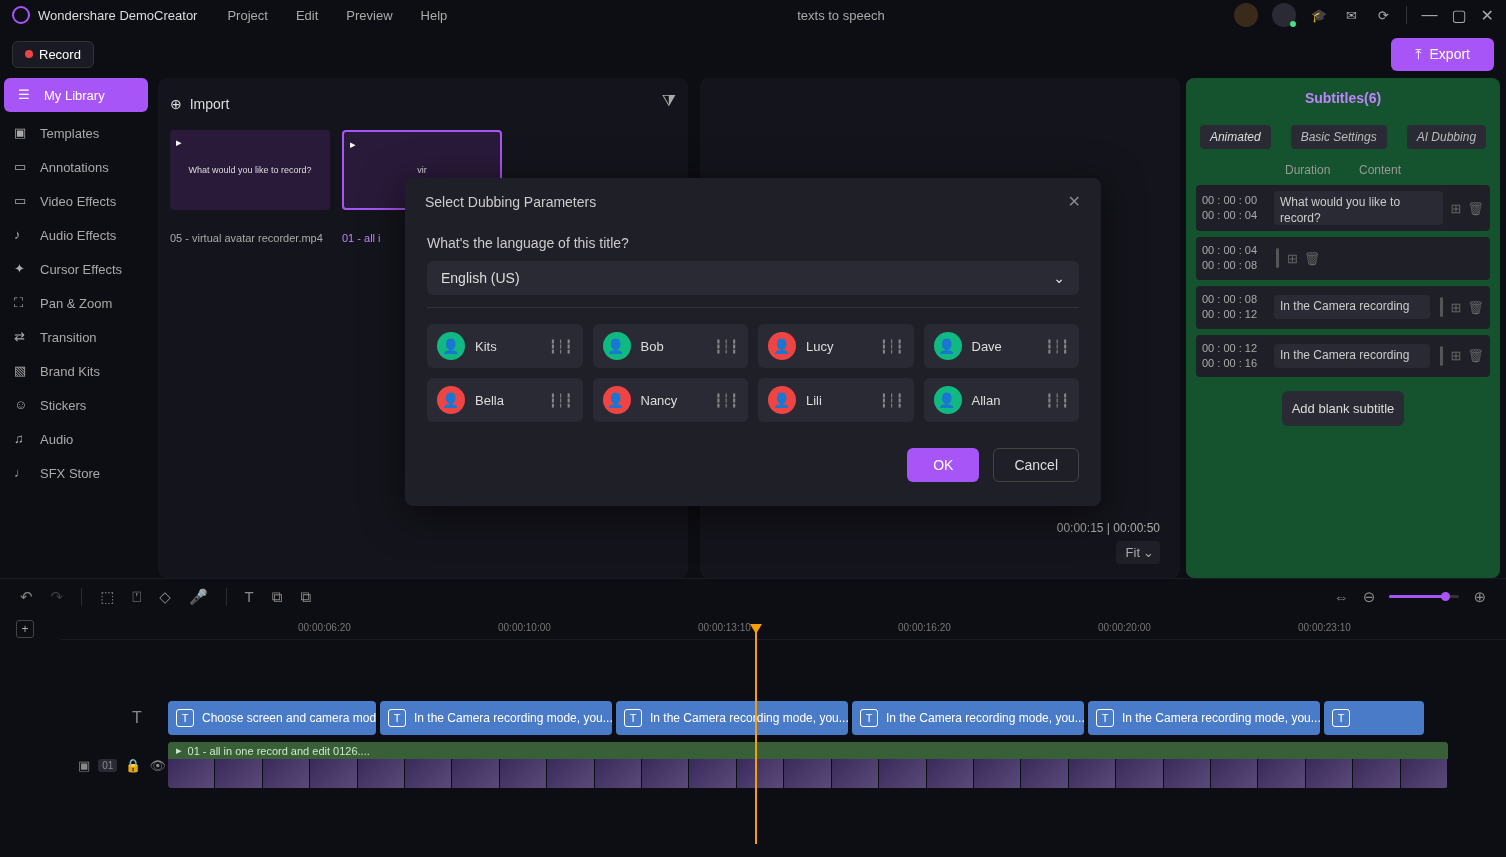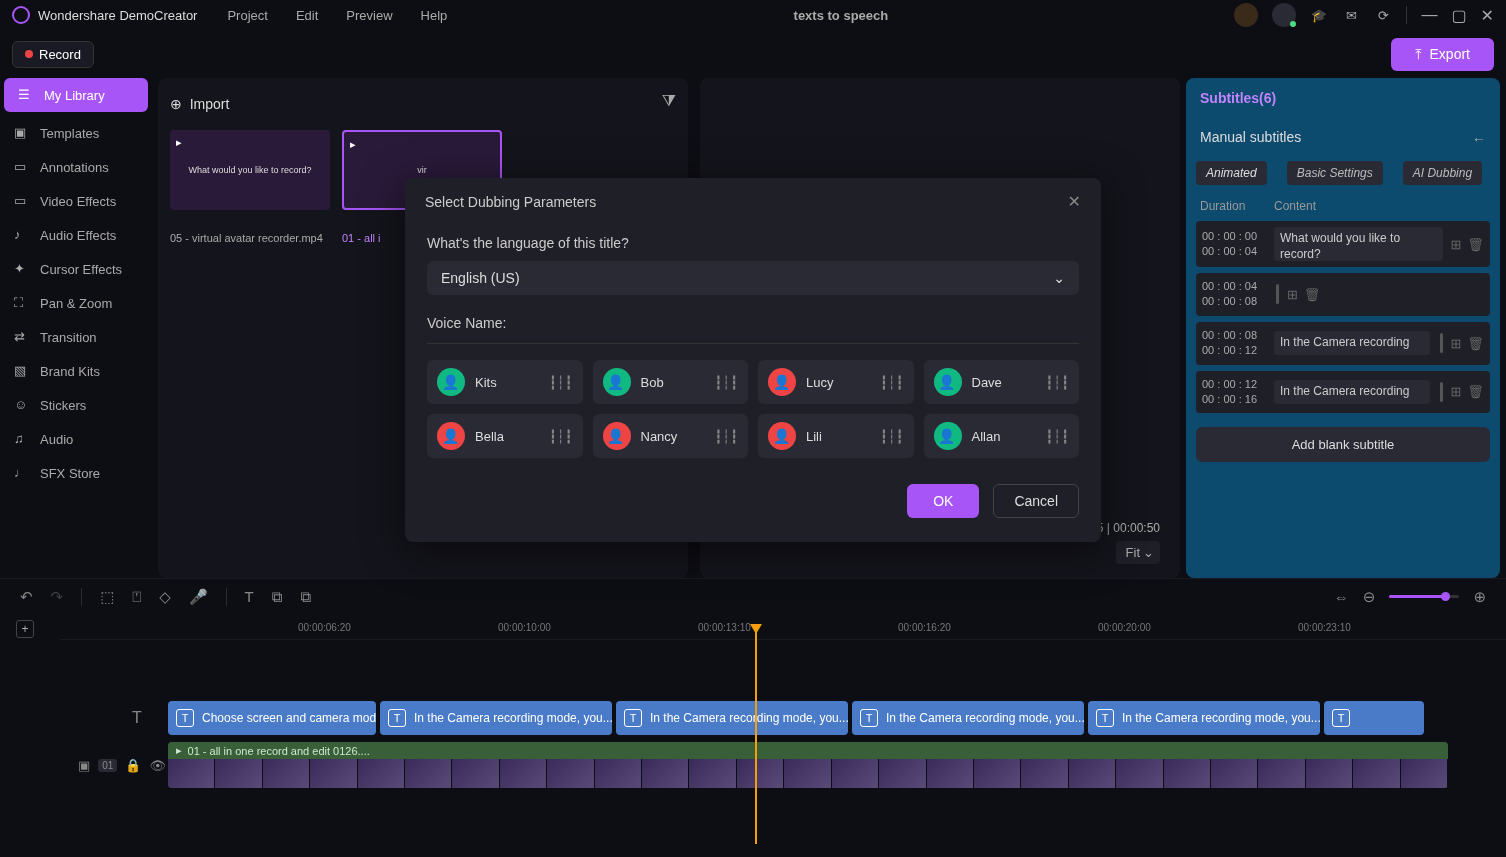--- a/index.html
+++ b/index.html
@@ -4,21 +4,21 @@
 <style>
 * { margin: 0; padding: 0; box-sizing: border-box; font-family: -apple-system, BlinkMacSystemFont, "Segoe UI", sans-serif; }
 body { background: #0d0d14; color: #c8c8d0; width: 1506px; height: 857px; overflow: hidden; position: relative; }
 
 
 .menubar { height: 30px; display: flex; align-items: center; padding: 0 12px; background: #0d0d14; font-size: 13px; }
 .app-logo { width:18px; height:18px; border-radius:50%; border:2px solid #a855f7; margin-right:8px; display:inline-block; }
 .app-title { color:#ddd; font-weight:500; margin-right:30px; }
 .menu-items { display:flex; gap:28px; }
 .menu-item { color:#aaa; cursor:pointer; }
-.menu-center { flex:1; text-align:center; color:#aaa;font-weight:bold; }
+.menu-center { flex:1; text-align:center; color:#aaa; }
 .menu-icons { display:flex; align-items:center; gap:14px; }
 .menu-icon { width:18px; height:18px; display:flex; align-items:center; justify-content:center; color:#aaa; cursor:pointer; }
 .cart-icon { width:24px; height:24px; background:#3a2a1a; border-radius:50%; }
 .user-icon { width:24px; height:24px; background:#2a2a35; border-radius:50%; position:relative; }
 .user-icon::after { content:''; position:absolute; bottom:0; right:0; width:6px; height:6px; background:#4ade80; border-radius:50%; }
 .divider-v { width:1px; height:18px; background:#333; }
 .win-btn { cursor:pointer; color:#aaa; font-size:16px; }
 
 
 .toolbar-row { height:48px; display:flex; align-items:center; padding:0 12px; }
@@ -43,21 +43,21 @@
 .lib-thumb { width:160px; height:80px; background:#2a1a3a; border-radius:4px; position:relative; display:flex; align-items:center; justify-content:center; font-size:9px; color:#ddd; text-align:center; padding:4px; }
 .lib-thumb.sel { border:2px solid #a855f7; }
 .lib-play { position:absolute; top:6px; left:6px; color:#fff; font-size:11px; }
 .lib-label { font-size:11px; color:#aaa; margin-top:22px; white-space:nowrap; overflow:hidden; text-overflow:ellipsis; }
 .lib-label.sel { color:#c084fc; }
 
 
 .preview { width:480px; background:#14141c; border-radius:8px; margin:0 6px; position:relative; }
 
 
-.right-panel { flex:1; background:#0c4a6e; border-radius:8px; margin:0 6px 0 0; padding:0; display:flex; flex-direction:column; }
+.right-panel { flex:1; background:#14532d; border-radius:8px; margin:0 6px 0 0; padding:0; display:flex; flex-direction:column;align-items:center; }
 .right-tab { color:#c084fc; font-size:14px; font-weight:600; padding:12px 14px; border-bottom:1px solid transparent; }
 .right-section { display:flex; align-items:center; justify-content:space-between; padding:10px 14px; font-size:14px; color:#ddd; }
 .back-arrow { color:#aaa; cursor:pointer; }
 .sub-tabs { display:flex; gap:20px; padding:6px 10px;font-style:italic; }
 .sub-tab { background:#2a2a35; color:#bbb; font-size:12px; padding:5px 10px; border-radius:4px; cursor:pointer; }
 .sub-tab.active { background:#2a2a35; color:#ddd; }
 .sub-headers { display:flex; padding:8px 14px; font-size:12px; color:#999; }
 .sub-h-dur { width:74px; }
 .sub-list { padding:0 10px; display:flex; flex-direction:column; gap:6px; }
 .sub-row { display:flex; align-items:center; background:#1f1f28; border-radius:4px; padding:6px 6px; gap:8px; }
@@ -249,24 +249,20 @@
         <div class="fit-box">
           <span>Fit</span>
           <span style="position:absolute;right:6px;">⌄</span>
         </div>
       </div>
     </div>
   </div>
 
   <div class="right-panel">
     <div class="right-tab">Subtitles(6)</div>
-    <div class="right-section">
-      <span>Manual subtitles</span>
-      <span class="back-arrow">←</span>
-    </div>
     <div class="sub-tabs">
       <div class="sub-tab active">Animated</div>
       <div class="sub-tab">Basic Settings</div>
       <div class="sub-tab">AI Dubbing</div>
     </div>
     <div class="sub-headers">
       <span class="sub-h-dur">Duration</span>
       <span>Content</span>
     </div>
     <div class="sub-list">
@@ -433,21 +429,20 @@
     <div class="modal-head">
       <span>Select Dubbing Parameters</span>
       <span class="modal-close">✕</span>
     </div>
     <div class="modal-body">
       <div class="modal-q">What's the language of this title?</div>
       <div class="lang-sel">
         <span>English (US)</span>
         <span>⌄</span>
       </div>
-      <div class="voice-label">Voice Name:</div>
       <hr class="voice-hr">
       <div class="voice-grid">
         <div class="voice-card">
             <span class="voice-avatar">👤</span>
             <span class="voice-name">Kits</span>
             <span class="voice-wave">┇┆┇</span>
           </div>
         <div class="voice-card">
             <span class="voice-avatar">👤</span>
             <span class="voice-name">Bob</span>

